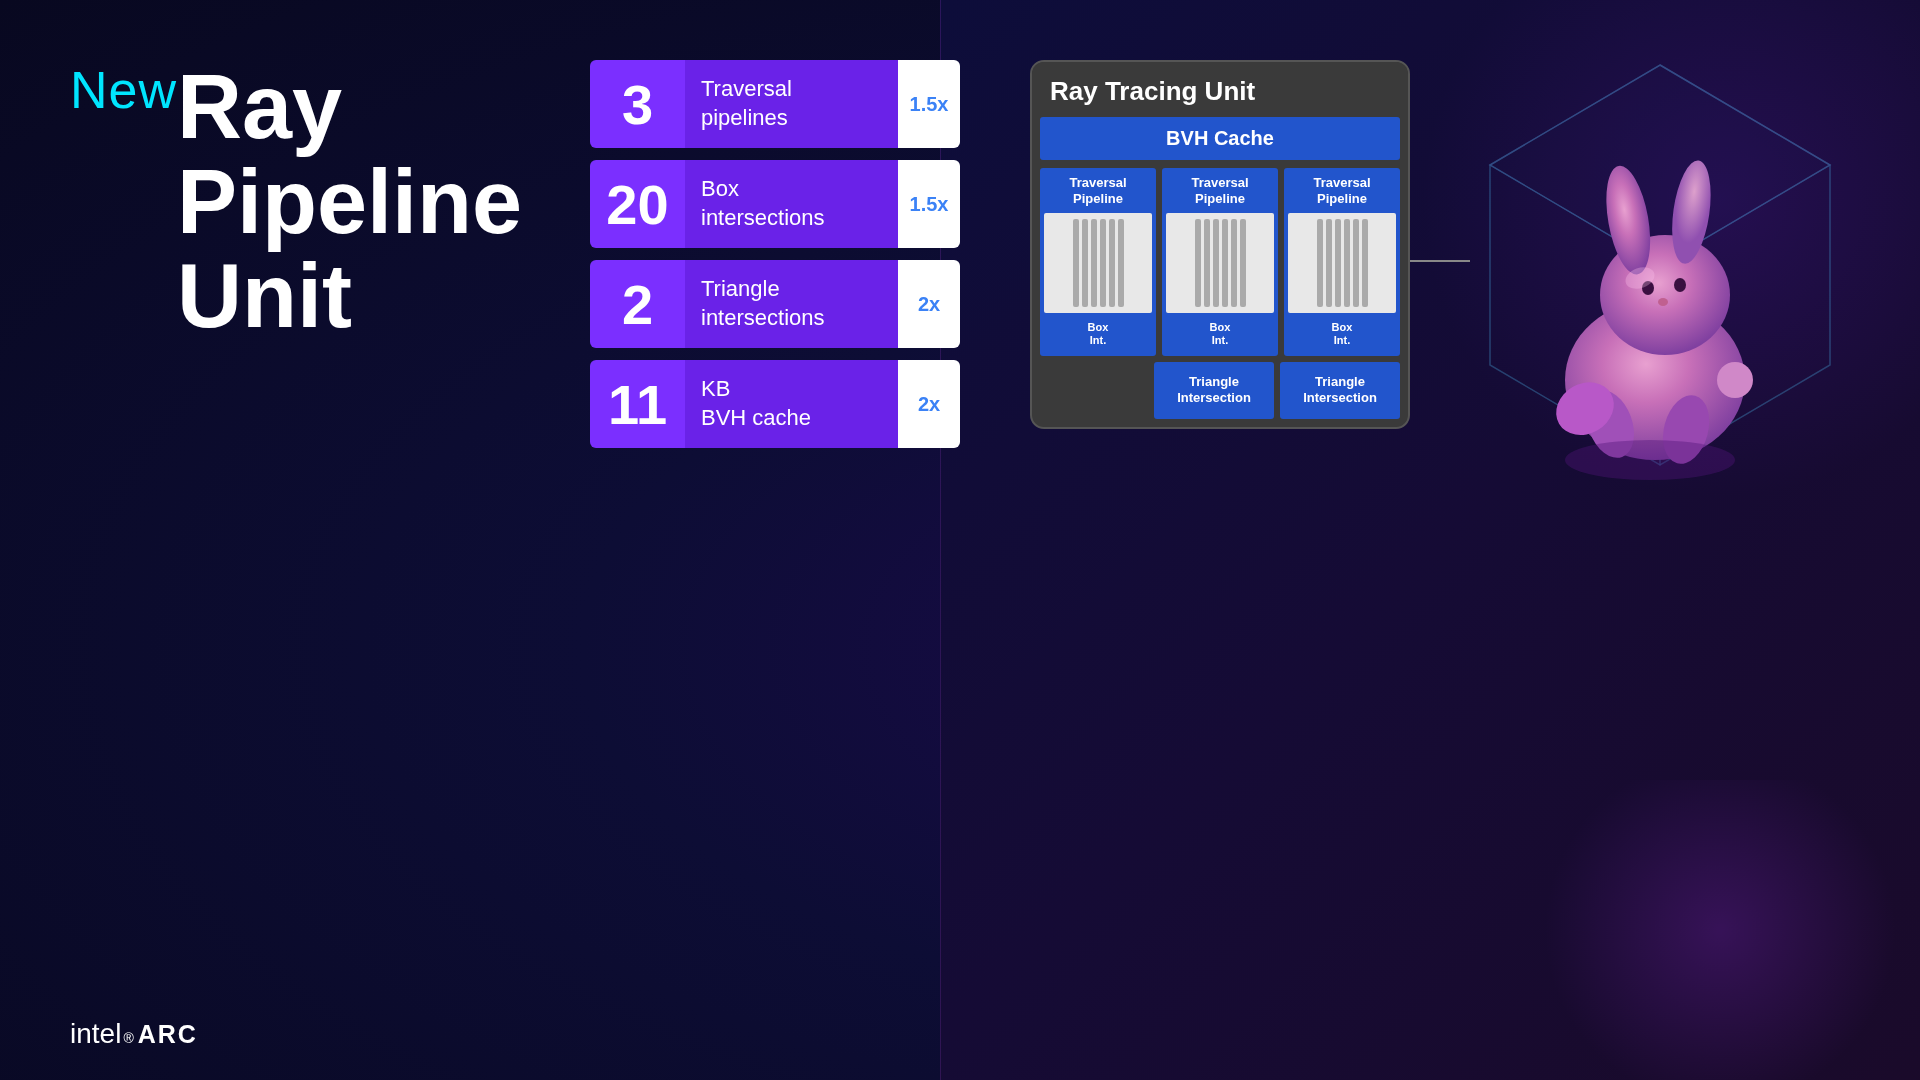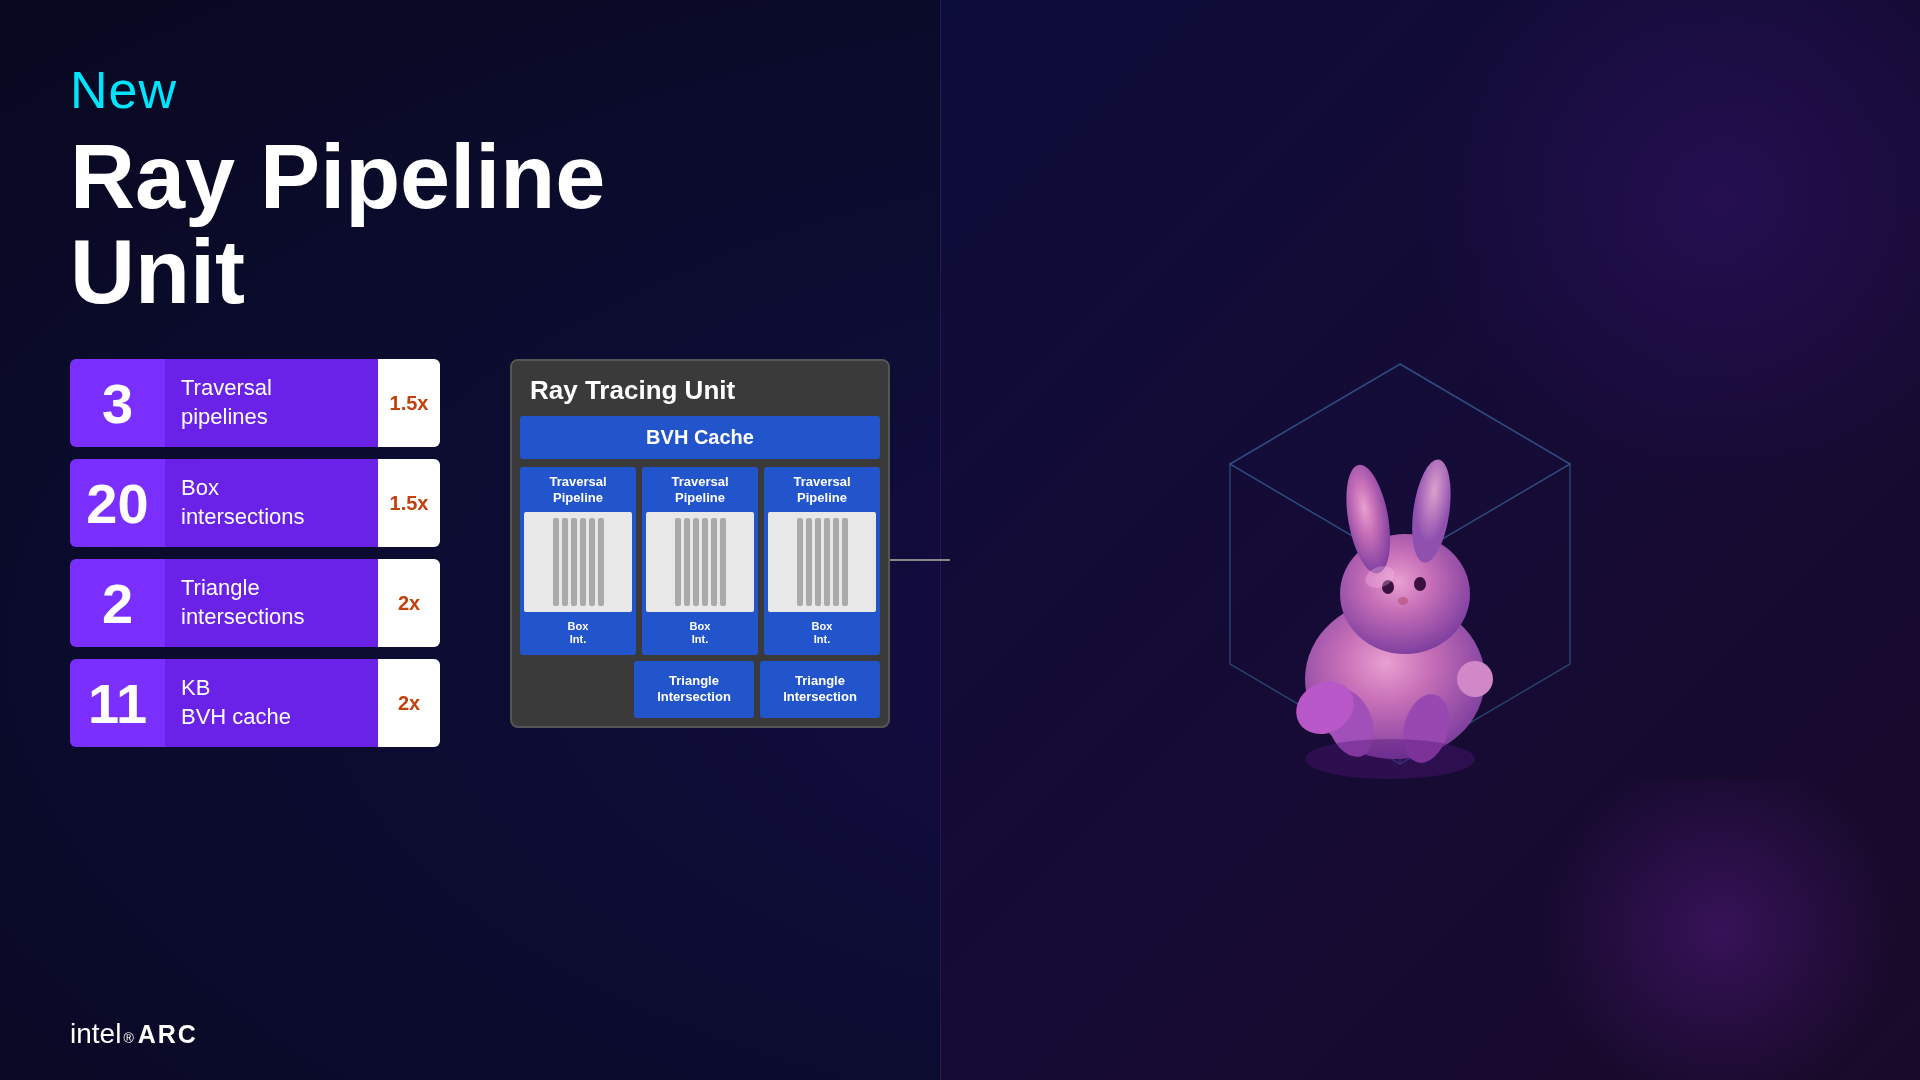--- a/index.html
+++ b/index.html
@@ -28,21 +28,21 @@
       width: 700px; height: 400px;
       background: radial-gradient(ellipse at 80% 80%, rgba(80, 20, 120, 0.5) 0%, transparent 70%);
     }
 
     .content {
       position: relative;
       z-index: 1;
       width: 100%;
       height: 100%;
       display: flex;
-      flex-direction: column;
+      flex-direction: row;
       padding: 60px 70px 50px 70px;
     }
 
     
     .new-label {
       color: #00e5ff;
       font-size: 52px;
       font-weight: 400;
       letter-spacing: 1px;
       margin-bottom: 10px;
@@ -103,41 +103,41 @@
       flex: 1;
       height: 100%;
       display: flex;
       align-items: center;
       padding-left: 16px;
       line-height: 1.3;
     }
 
     .stat-multiplier {
       background: #ffffff;
-      color: #c2410c;
+      color: #3b82f6;
       font-size: 20px;
       font-weight: 700;
       width: 62px;
       height: 100%;
       display: flex;
       align-items: center;
       justify-content: center;
       flex-shrink: 0;
     }
 
     
     .diagram-col {
       width: 380px;
       flex-shrink: 0;
     }
 
     .rtu-box {
       border: 2px solid #555;
       background: #3a3a3a;
-      border-radius: 8px;
+      border-radius: 14px;
       overflow: hidden;
     }
 
     .rtu-title {
       background: #3a3a3a;
       color: white;
       font-size: 26px;
       font-weight: 700;
       padding: 14px 18px 10px 18px;
     }

